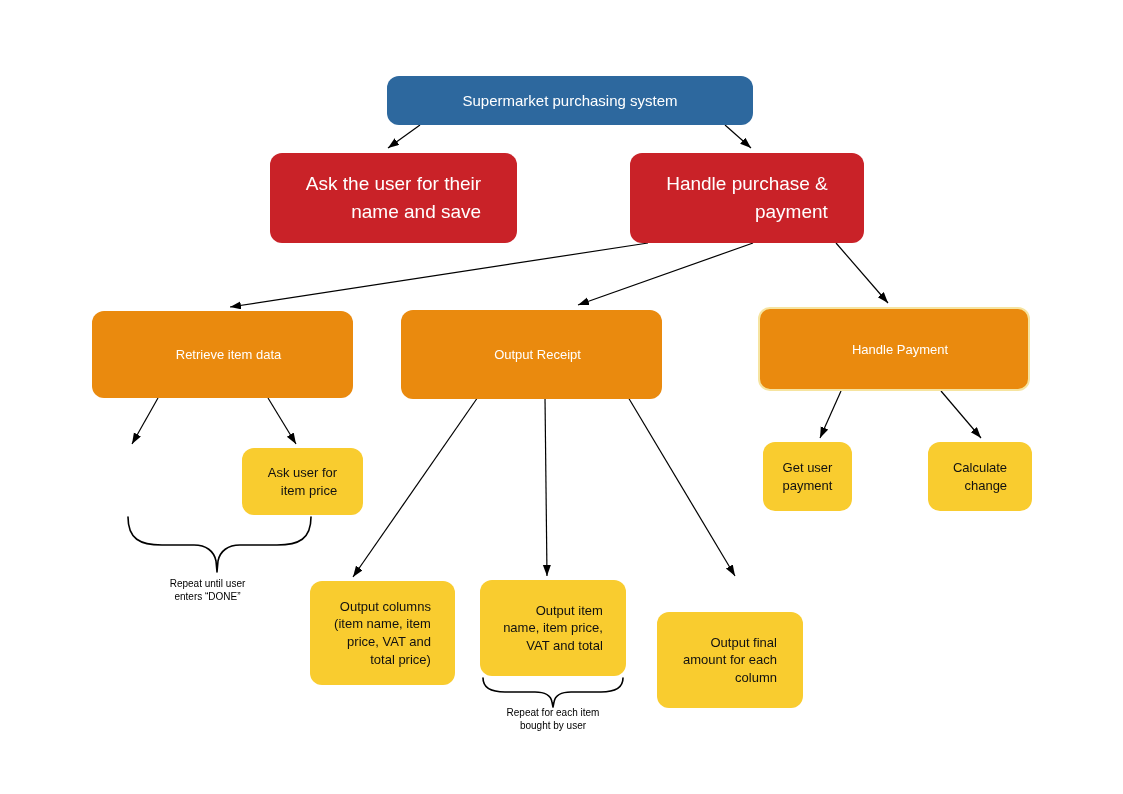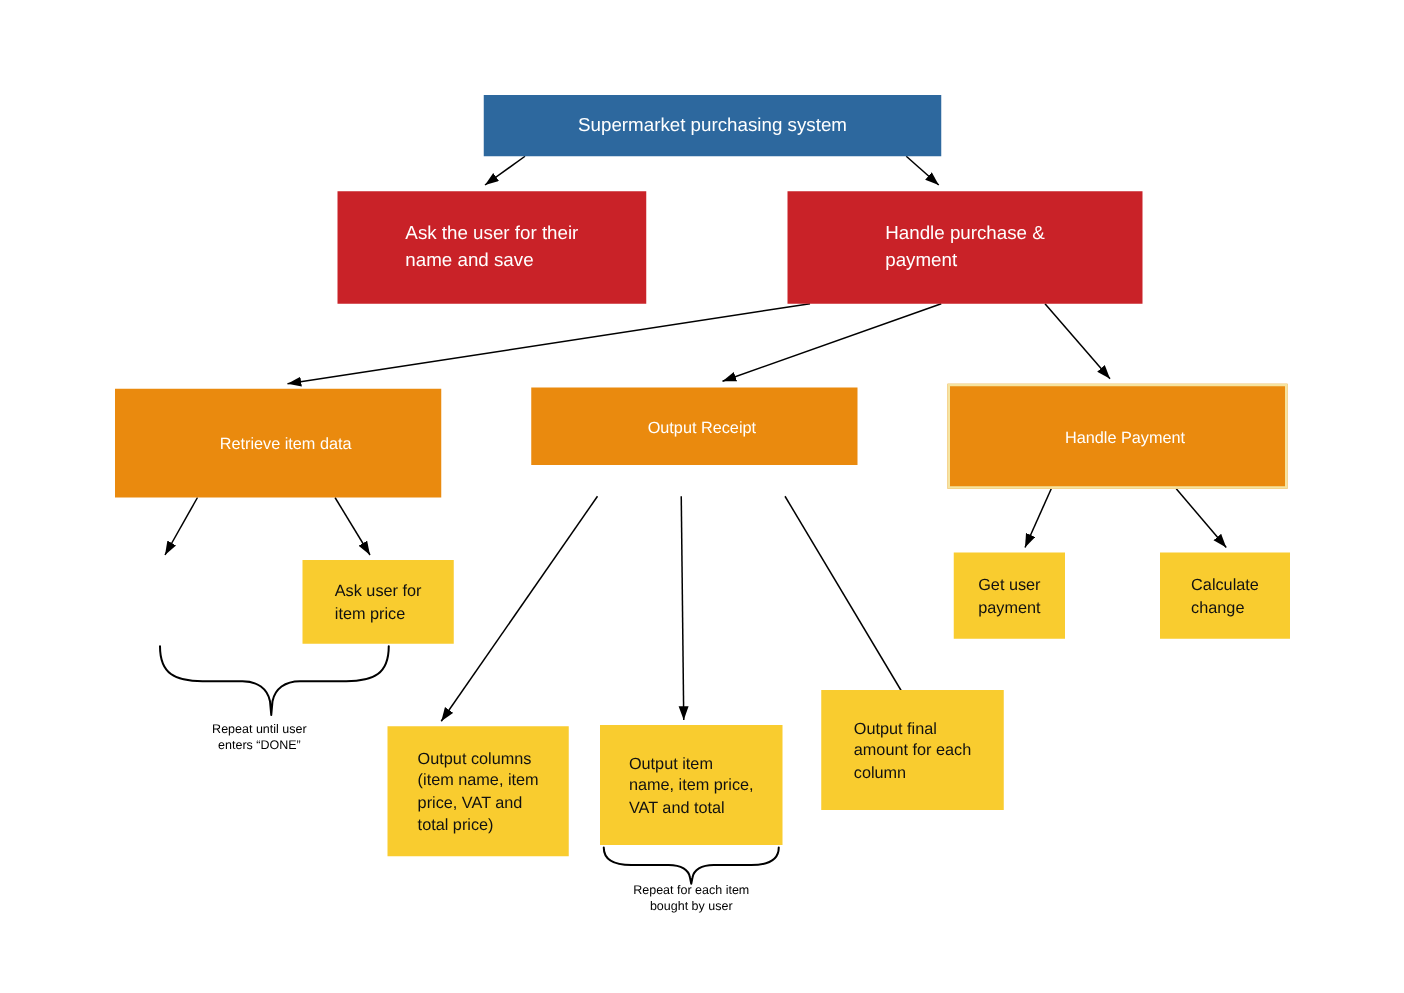--- a/index.html
+++ b/index.html
@@ -10,25 +10,26 @@
     overflow:hidden;
     font-family:"Liberation Sans","DejaVu Sans",sans-serif;
   }
   .overlay{position:absolute;left:0;top:0;z-index:1;}
   .overlay line{stroke:var(--connector,#000);stroke-width:1.2;}
   .overlay .brace{stroke:var(--connector,#000);stroke-width:1.6;fill:none;stroke-linecap:round;stroke-linejoin:round;}
   #arrowhead path{fill:var(--connector,#000);}
   .node{
     position:absolute;z-index:2;
     display:flex;align-items:center;justify-content:center;
-    text-align:left;white-space:pre-line;
+    text-align:right;white-space:pre-line;
     box-sizing:border-box;
+    border-radius:12px;
   }
   .lvl1{background:var(--level1,#2d689e);color:#fff;font-size:15px;}
-  .lvl2{background:var(--level2,#c92228);color:#fff;font-size:15px;line-height:1.45;}
+  .lvl2{background:var(--level2,#c92228);color:#fff;font-size:19px;line-height:1.45;}
   .lvl3{background:var(--level3,#ea8a0e);color:#fff;font-size:13px;padding-left:12px;}
   .lvl4{background:var(--level4,#f9cc2f);color:#111;font-size:13px;line-height:1.35;}
   .hl{border:2px solid var(--handle-payment-border,#f6e4a0);}
   .annot{
     position:absolute;z-index:2;
     text-align:center;white-space:pre-line;
     color:#000;font-size:10px;line-height:1.3;
   }
 </style>
 </head>
@@ -64,30 +65,30 @@
 
   <div class="node lvl1" style="left:387px;top:76px;width:366px;height:49px">
     <span>Supermarket purchasing system</span>
   </div>
 
   <div class="node lvl2" style="left:270px;top:153px;width:247px;height:90px">
     <span>Ask the user for their
 name and save</span>
   </div>
 
-  <div class="node lvl2" style="left:630px;top:153px;width:284px;height:90px">
+  <div class="node lvl2" style="left:630px;top:153px;width:234px;height:90px">
     <span>Handle purchase &amp;
 payment</span>
   </div>
 
   <div class="node lvl3" style="left:92px;top:311px;width:261px;height:87px">
     <span>Retrieve item data</span>
   </div>
 
-  <div class="node lvl3" style="left:425px;top:310px;width:261px;height:62px">
+  <div class="node lvl3" style="left:401px;top:310px;width:261px;height:89px">
     <span>Output Receipt</span>
   </div>
 
   <div class="node lvl3 hl" style="left:758px;top:307px;width:272px;height:84px">
     <span>Handle Payment</span>
   </div>
 
 
   <div class="node lvl4" style="left:242px;top:448px;width:121px;height:67px">
     <span>Ask user for
@@ -100,21 +101,21 @@
 price, VAT and
 total price)</span>
   </div>
 
   <div class="node lvl4" style="left:480px;top:580px;width:146px;height:96px">
     <span>Output item
 name, item price,
 VAT and total</span>
   </div>
 
-  <div class="node lvl4" style="left:657px;top:552px;width:146px;height:96px">
+  <div class="node lvl4" style="left:657px;top:612px;width:146px;height:96px">
     <span>Output final
 amount for each
 column</span>
   </div>
 
   <div class="node lvl4" style="left:763px;top:442px;width:89px;height:69px">
     <span>Get user
 payment</span>
   </div>
 

